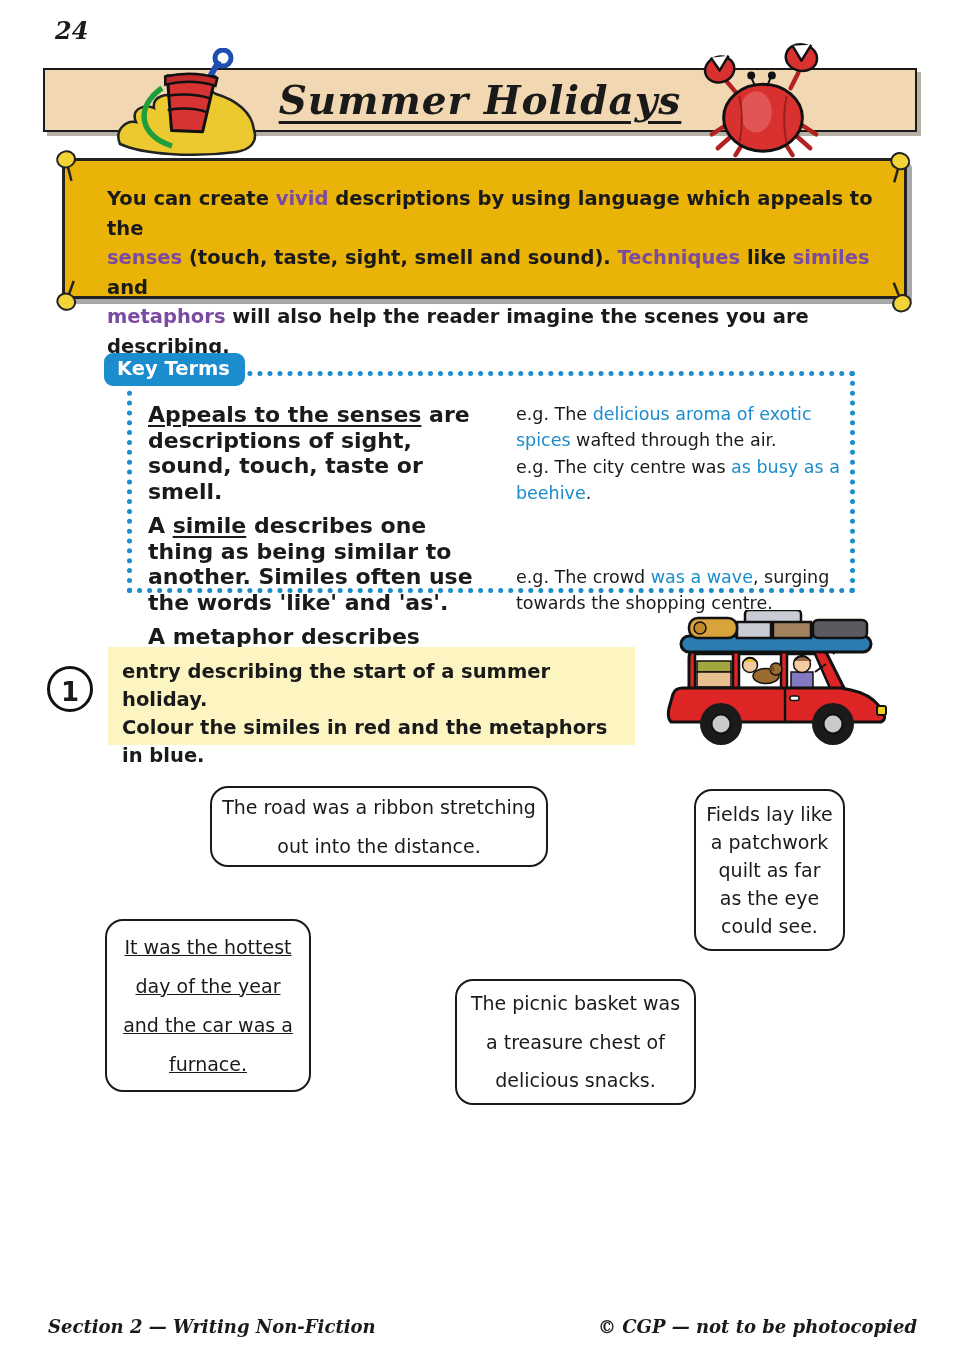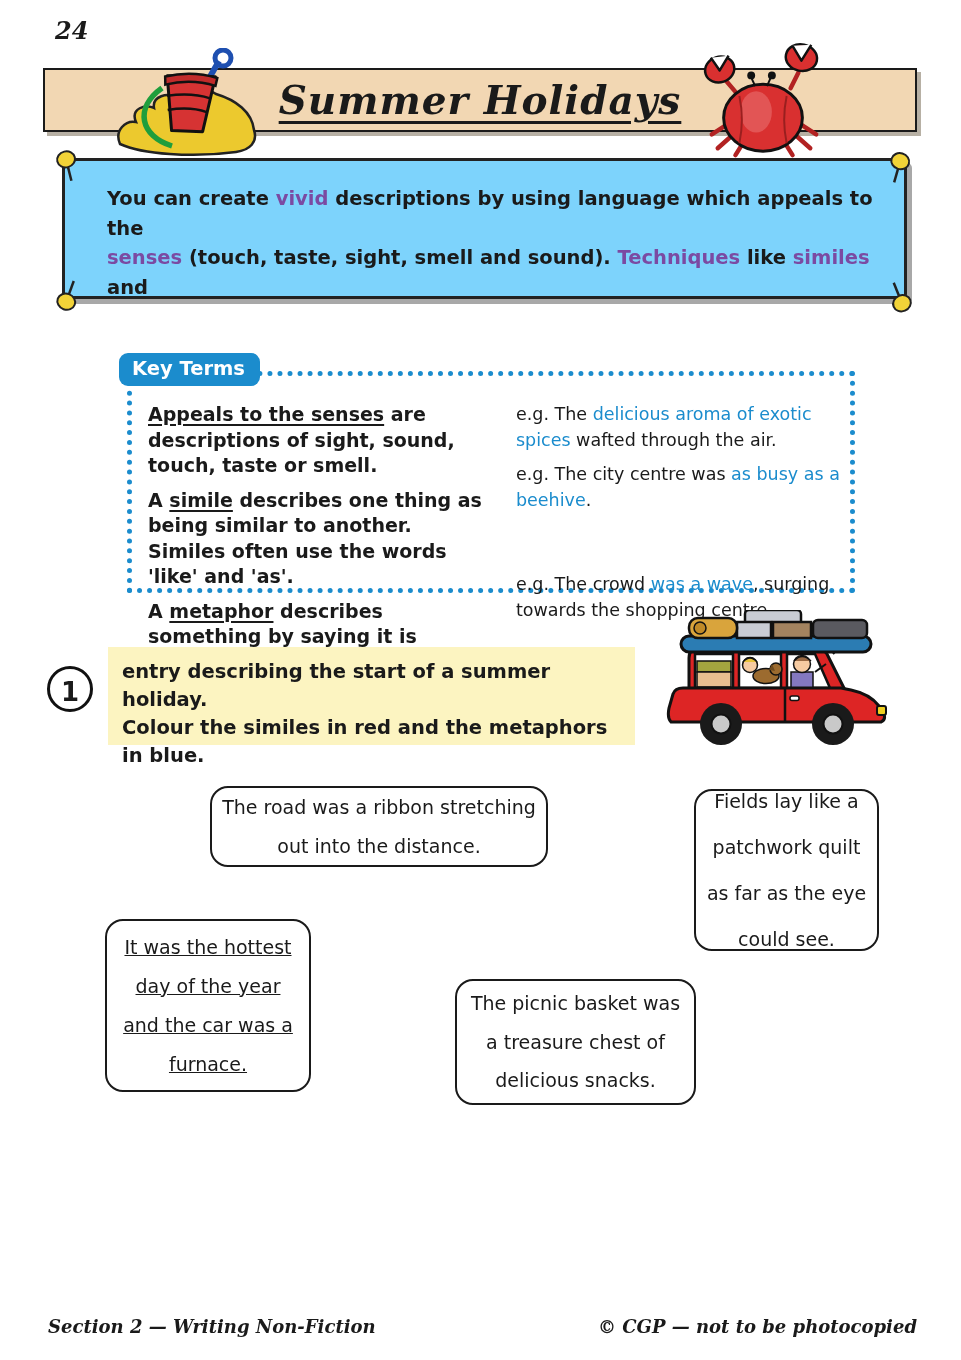--- a/index.html
+++ b/index.html
@@ -19,58 +19,58 @@
   .banner{left:43px;top:68px;width:870px;height:60px;background:#f2d7b3;
           border:2.5px solid #1a1a1a;box-shadow:4px 4px 0 #b7b0a4;}
   .banner-title{width:100%;text-align:center;line-height:60px;
           font-family:"DejaVu Serif","Liberation Serif",serif;font-style:italic;font-weight:bold;
           font-size:39px;letter-spacing:1px;}
   .banner-title span{text-decoration:underline;text-decoration-thickness:3px;text-underline-offset:7px;margin-top:40px;}
   .bucket-svg{left:112px;top:48px;width:152px;height:110px;z-index:3;}
   .crab-svg{left:700px;top:36px;width:128px;height:128px;z-index:3;}
 
   
-  .note{left:62px;top:158px;width:845px;height:141px;background:#7dd3fc;
+  .note{left:62px;top:158px;width:845px;height:141px;background:#eab308;
         border:3px solid #222;border-radius:5px;box-shadow:5px 5px 0 #a8a8a8;box-sizing:border-box;}
   .note-text{padding:23px 30px 0 42px;font-size:19.5px;font-weight:bold;line-height:29.5px;}
   .purple{color:#7b4aa2;}
   .blue{color:#1b8ccd;}
   .u{text-decoration:underline;text-decoration-thickness:2px;text-underline-offset:3px;}
   .pin{position:absolute;width:27px;height:36px;z-index:4;}
   .pin.tl{left:-10px;top:-12px;transform:rotate(-14deg);}
   .pin.tr{right:-8px;top:-10px;transform:rotate(16deg);}
   .pin.bl{left:-10px;bottom:-16px;transform:rotate(-160deg);}
   .pin.br{right:-8px;bottom:-18px;transform:rotate(158deg);}
 
   
   .kt-label{left:104px;top:353px;background:#1b8ccd;color:#fff;font-weight:bold;font-size:19.5px;
-            padding:4px 15px 6px 13px;border-radius:9px;z-index:2;margin-left:15px;}
+            padding:4px 15px 6px 13px;border-radius:9px;z-index:2;}
   .kt-box{left:127px;top:371px;width:728px;height:222px;border:5px dotted #1b8ccd;box-sizing:border-box;}
   .kt-cols{display:flex;padding:26px 6px 0 16px;}
   .kt-left{width:348px;}
   .kt-right{width:330px;margin-left:22px;}
-  .kt-term{font-size:19px;font-weight:bold;line-height:25.5px;margin-bottom:9px;}
+  .kt-term{font-size:22px;font-weight:bold;line-height:25.5px;margin-bottom:9px;}
   .kt-ex{font-size:17.5px;line-height:25.5px;}
-  .kt-ex.ex2{margin-top:9px;}
+  .kt-ex.ex2{margin-top:2px;}
   .kt-ex.ex3{margin-top:59px;}
 
   
   .q-circle{left:47px;top:666px;width:46px;height:46px;border:3px solid #111;border-radius:50%;
             text-align:center;line-height:46px;font-weight:bold;font-size:26px;box-sizing:border-box;
             background:#fff;}
   .q-band{left:108px;top:647px;width:527px;height:98px;background:#fcf4c1;box-sizing:border-box;
           padding:11px 10px 0 14px;font-weight:bold;font-size:19.5px;line-height:28px;}
   .car-svg{left:665px;top:610px;width:228px;height:152px;}
 
   
   .card{background:#fff;border:2.5px solid #1a1a1a;border-radius:18px;box-sizing:border-box;
         display:flex;align-items:center;justify-content:center;text-align:center;
         font-size:19px;padding:6px 10px;}
   .c0{left:210px;top:786px;width:338px;height:81px;line-height:39px;}
-  .c1{left:694px;top:789px;width:185px;height:162px;line-height:46px;}
+  .c1{left:694px;top:789px;width:151px;height:162px;line-height:28px;}
   .c2{left:105px;top:919px;width:206px;height:173px;line-height:39px;text-decoration:underline;}
   .c3{left:455px;top:979px;width:241px;height:126px;line-height:38.5px;}
   .c4{left:186px;top:1136px;width:223px;height:126px;line-height:39px;}
   .c5{left:547px;top:1154px;width:330px;height:81px;line-height:38.5px;}
 </style>
 </head>
 <body>
 
 <div id="page">
 
@@ -133,20 +133,21 @@
       <line x1="13" y1="18" x2="13" y2="32" stroke="#222" stroke-width="2.5"></line>
       <ellipse cx="13" cy="10" rx="9" ry="8" fill="#f2d338" stroke="#222" stroke-width="2"></ellipse>
     </svg>
     <svg class="pin br" viewBox="0 0 27 36">
       <line x1="13" y1="18" x2="13" y2="32" stroke="#222" stroke-width="2.5"></line>
       <ellipse cx="13" cy="10" rx="9" ry="8" fill="#f2d338" stroke="#222" stroke-width="2"></ellipse>
     </svg>
     <div class="note-text">
       <div><span>You can create </span><span class="purple">vivid</span><span> descriptions by using language which appeals to the</span></div>
       <div><span class="purple">senses</span><span> (touch, taste, sight, smell and sound).  </span><span class="purple">Techniques</span><span> like </span><span class="purple">similes</span><span> and</span></div>
+      <div><span class="purple">metaphors</span><span> will also help the reader imagine the scenes you are describing.</span></div>
     </div>
   </div>
 
   <div class="abs kt-label">Key Terms</div>
   <div class="abs kt-box">
     <div class="kt-cols">
       <div class="kt-left">
         <div class="kt-term"><span class="u">Appeals to the senses</span><span> are descriptions of sight, sound, touch, taste or smell.</span></div>
         <div class="kt-term"><span>A </span><span class="u">simile</span><span> describes one thing as being similar to another.  Similes often use the words 'like' and 'as'.</span></div>
         <div class="kt-term"><span>A </span><span class="u">metaphor</span><span> describes something by saying it is something else.</span></div>

